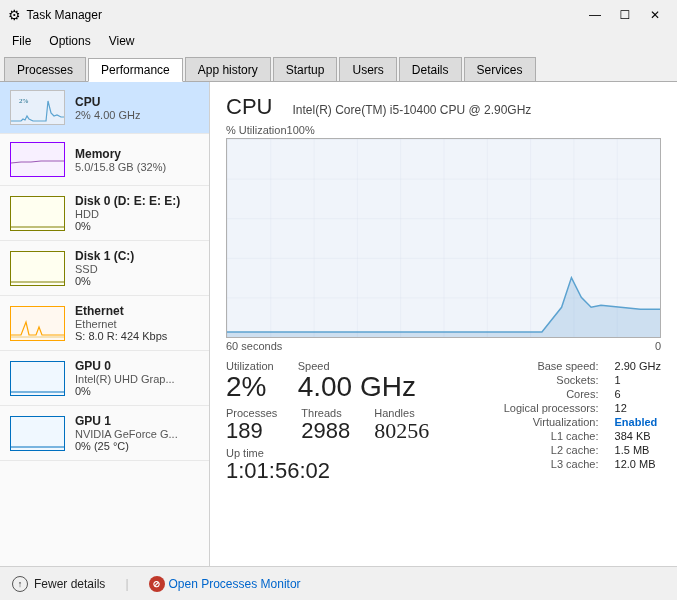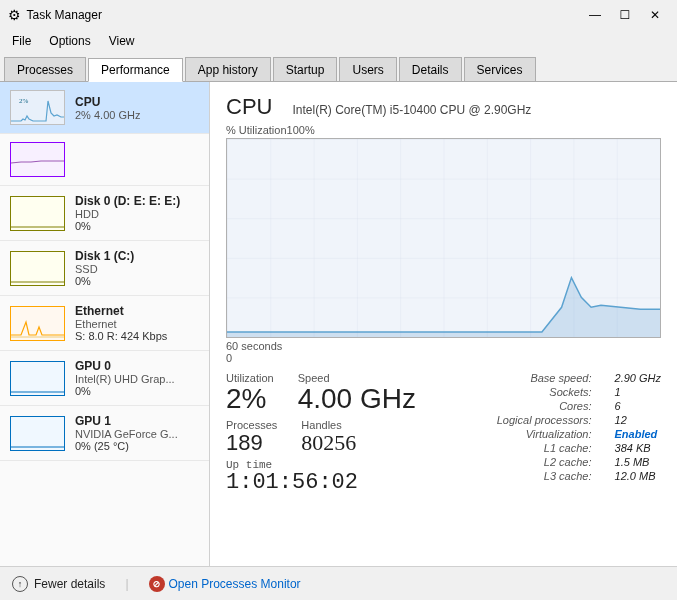--- a/index.html
+++ b/index.html
@@ -131,35 +131,33 @@
       background: #f8f8ff;
       position: relative;
     }
     .chart-container svg { width: 100%; height: 100%; }
     .chart-label-bottom {
       display: flex;
       justify-content: space-between;
       font-size: 11px;
       color: #555;
       margin-top: 2px;
-      flex-direction: column;
     }
     .stat-block { }
     .stat-label { font-size: 11px; color: #555; }
     .stat-value { font-size: 28px; font-weight: 300; color: #222; line-height: 1.1; }
     
     .info-grid {
       margin-left: auto;
       font-size: 11px;
     }
     .info-row {
       display: flex;
-      gap: 23px;
+      gap: 16px;
       margin-bottom: 2px;
-      font-style: italic;
     }
     .info-key { color: #555; min-width: 120px; text-align: right; }
     .info-val { color: #222; font-weight: 500; }
     .info-val.highlight { color: #0066cc; font-weight: 600; }
     
     .stats-section {
       display: flex;
       justify-content: space-between;
       align-items: flex-start;
     }
@@ -266,20 +264,24 @@
       </div>
     </div>
 
     <div class="sidebar-item">
       <div class="sidebar-thumb thumb-memory">
         <svg viewBox="0 0 55 35" style="width:55px;height:35px;">
           <rect width="55" height="35" fill="#f8f0ff"></rect>
           <polyline points="0,20 10,19 20,19 30,18 40,18 55,18" fill="none" stroke="#9b59b6" stroke-width="1.2"></polyline>
         </svg>
       </div>
+      <div class="sidebar-info">
+        <div class="sidebar-title">Memory</div>
+        <div class="sidebar-sub">5.0/15.8 GB (32%)</div>
+      </div>
     </div>
 
     <div class="sidebar-item">
       <div class="sidebar-thumb thumb-disk0">
         <svg viewBox="0 0 55 35" style="width:55px;height:35px;">
           <rect width="55" height="35" fill="#fffff0"></rect>
           <polyline points="0,30 55,30" fill="none" stroke="#808000" stroke-width="1.2"></polyline>
         </svg>
       </div>
       <div class="sidebar-info">
@@ -390,25 +392,29 @@
             <div class="stat-label">Speed</div>
             <div class="stat-value">4.00 GHz</div>
           </div>
         </div>
         <div class="left-row" style="margin-top:4px;">
           <div class="stat-block">
             <div class="stat-label">Processes</div>
             <div class="stat-value" style="font-size:22px;">189</div>
           </div>
           <div class="stat-block">
+            <div class="stat-label">Threads</div>
+            <div class="stat-value" style="font-size:22px;">2988</div>
+          </div>
+          <div class="stat-block">
             <div class="stat-label">Handles</div>
             <div class="stat-value" style="font-size:22px;font-family:Liberation Serif, serif;">80256</div>
           </div>
         </div>
-        <div class="left-row" style="font-family:Liberation Mono, monospace;">
+        <div class="left-row" style="">
           <div class="stat-block">
             <div class="stat-label">Up time</div>
             <div class="stat-value" style="font-size:22px;">1:01:56:02</div>
           </div>
         </div>
       </div>
 
       <div class="info-grid">
         <div class="info-row">
           <span class="info-key">Base speed:</span>

